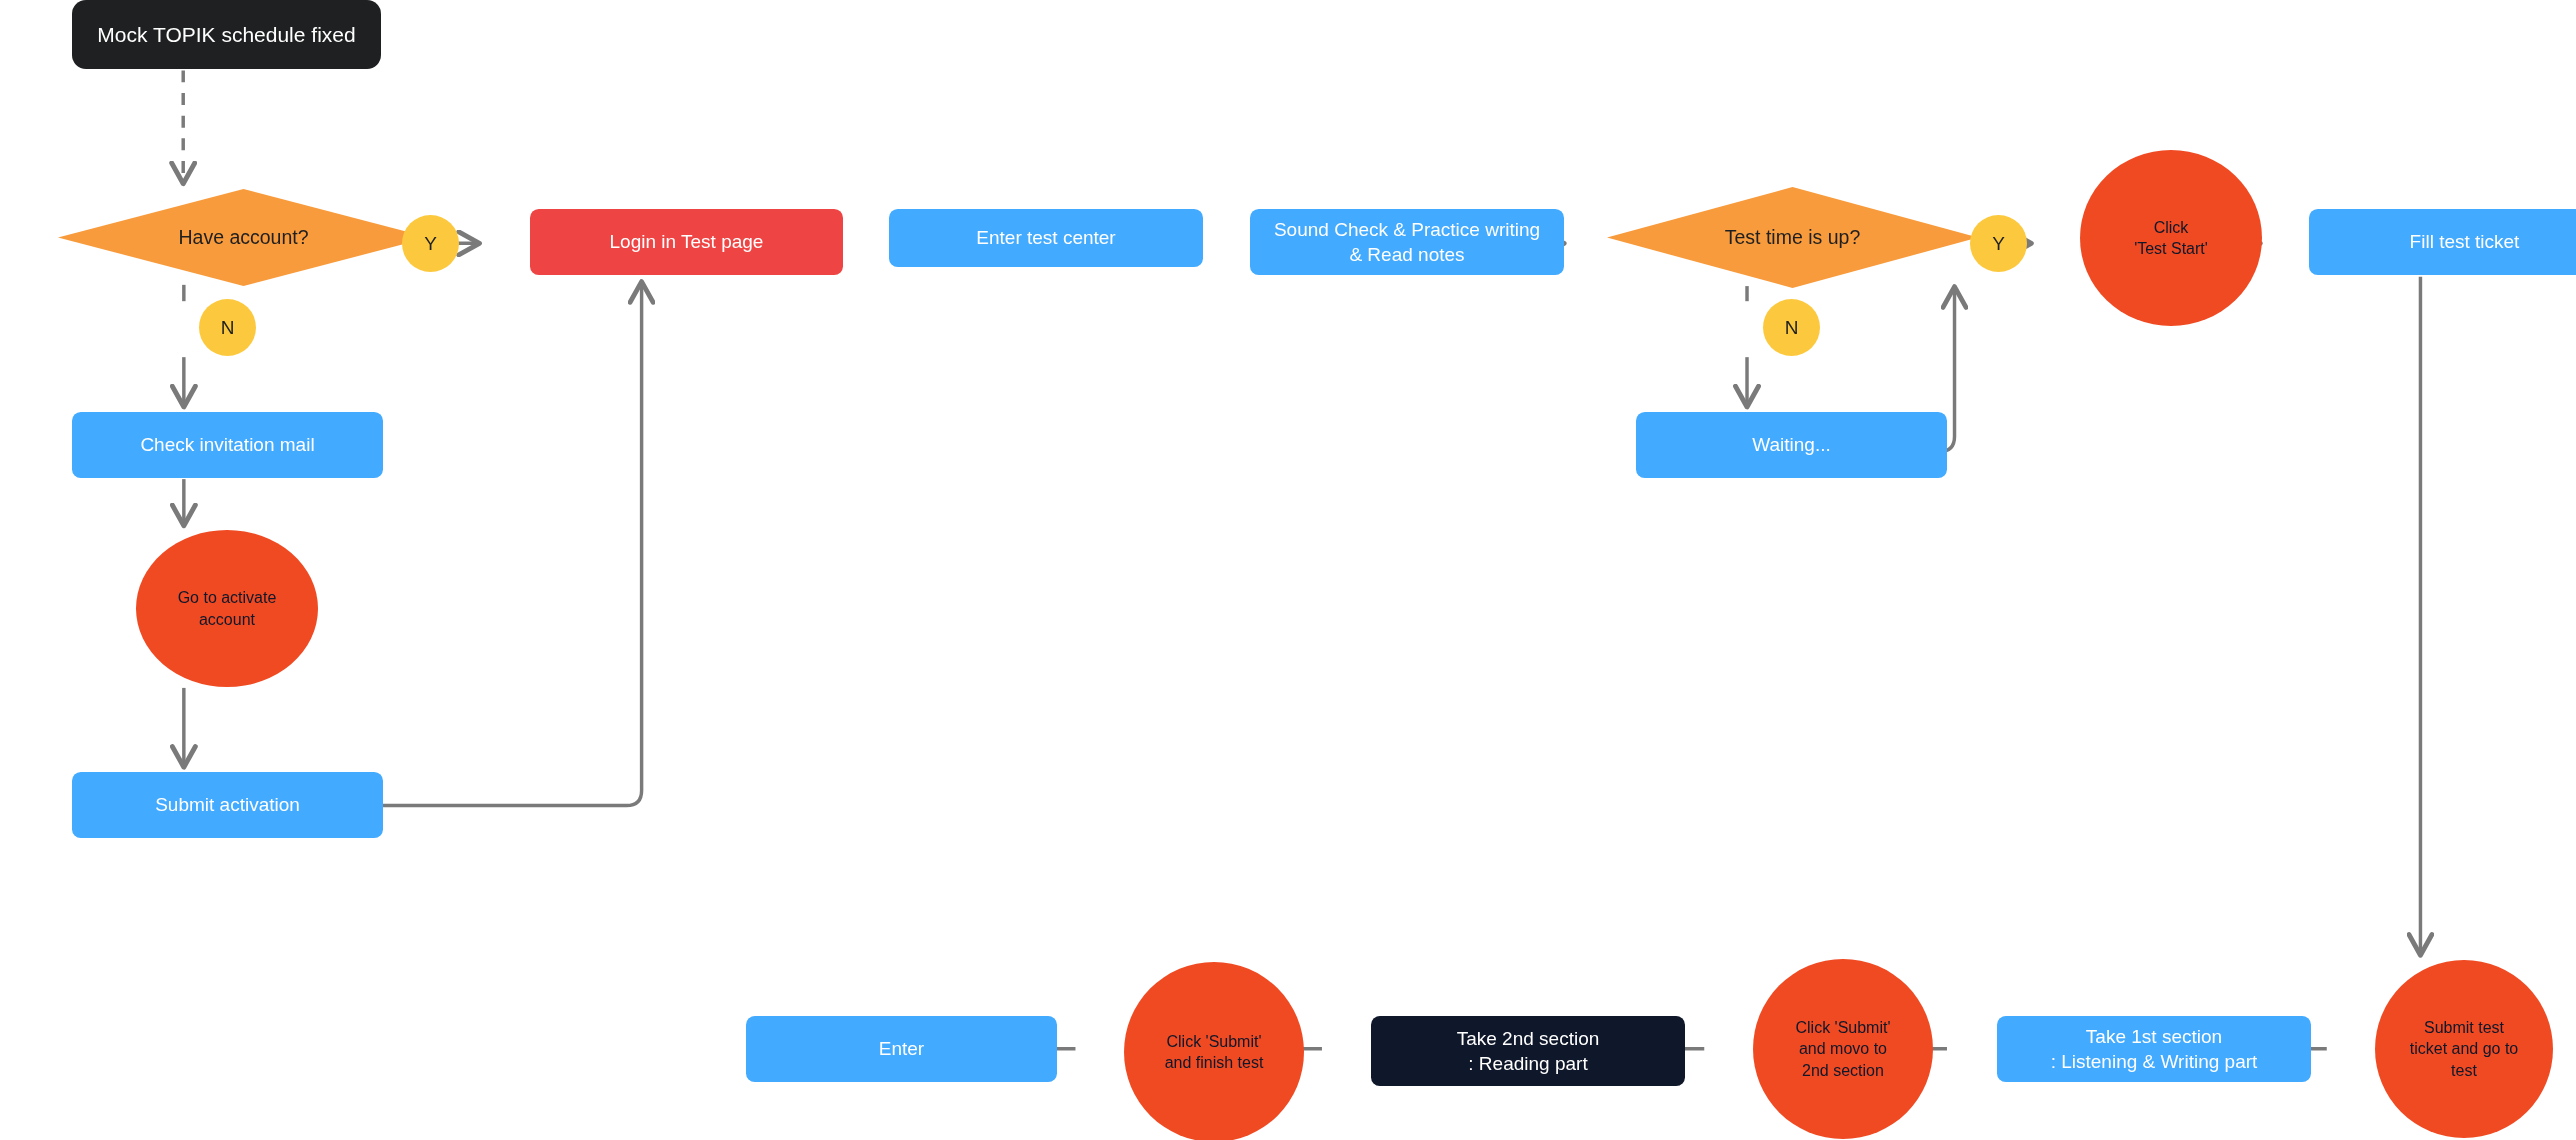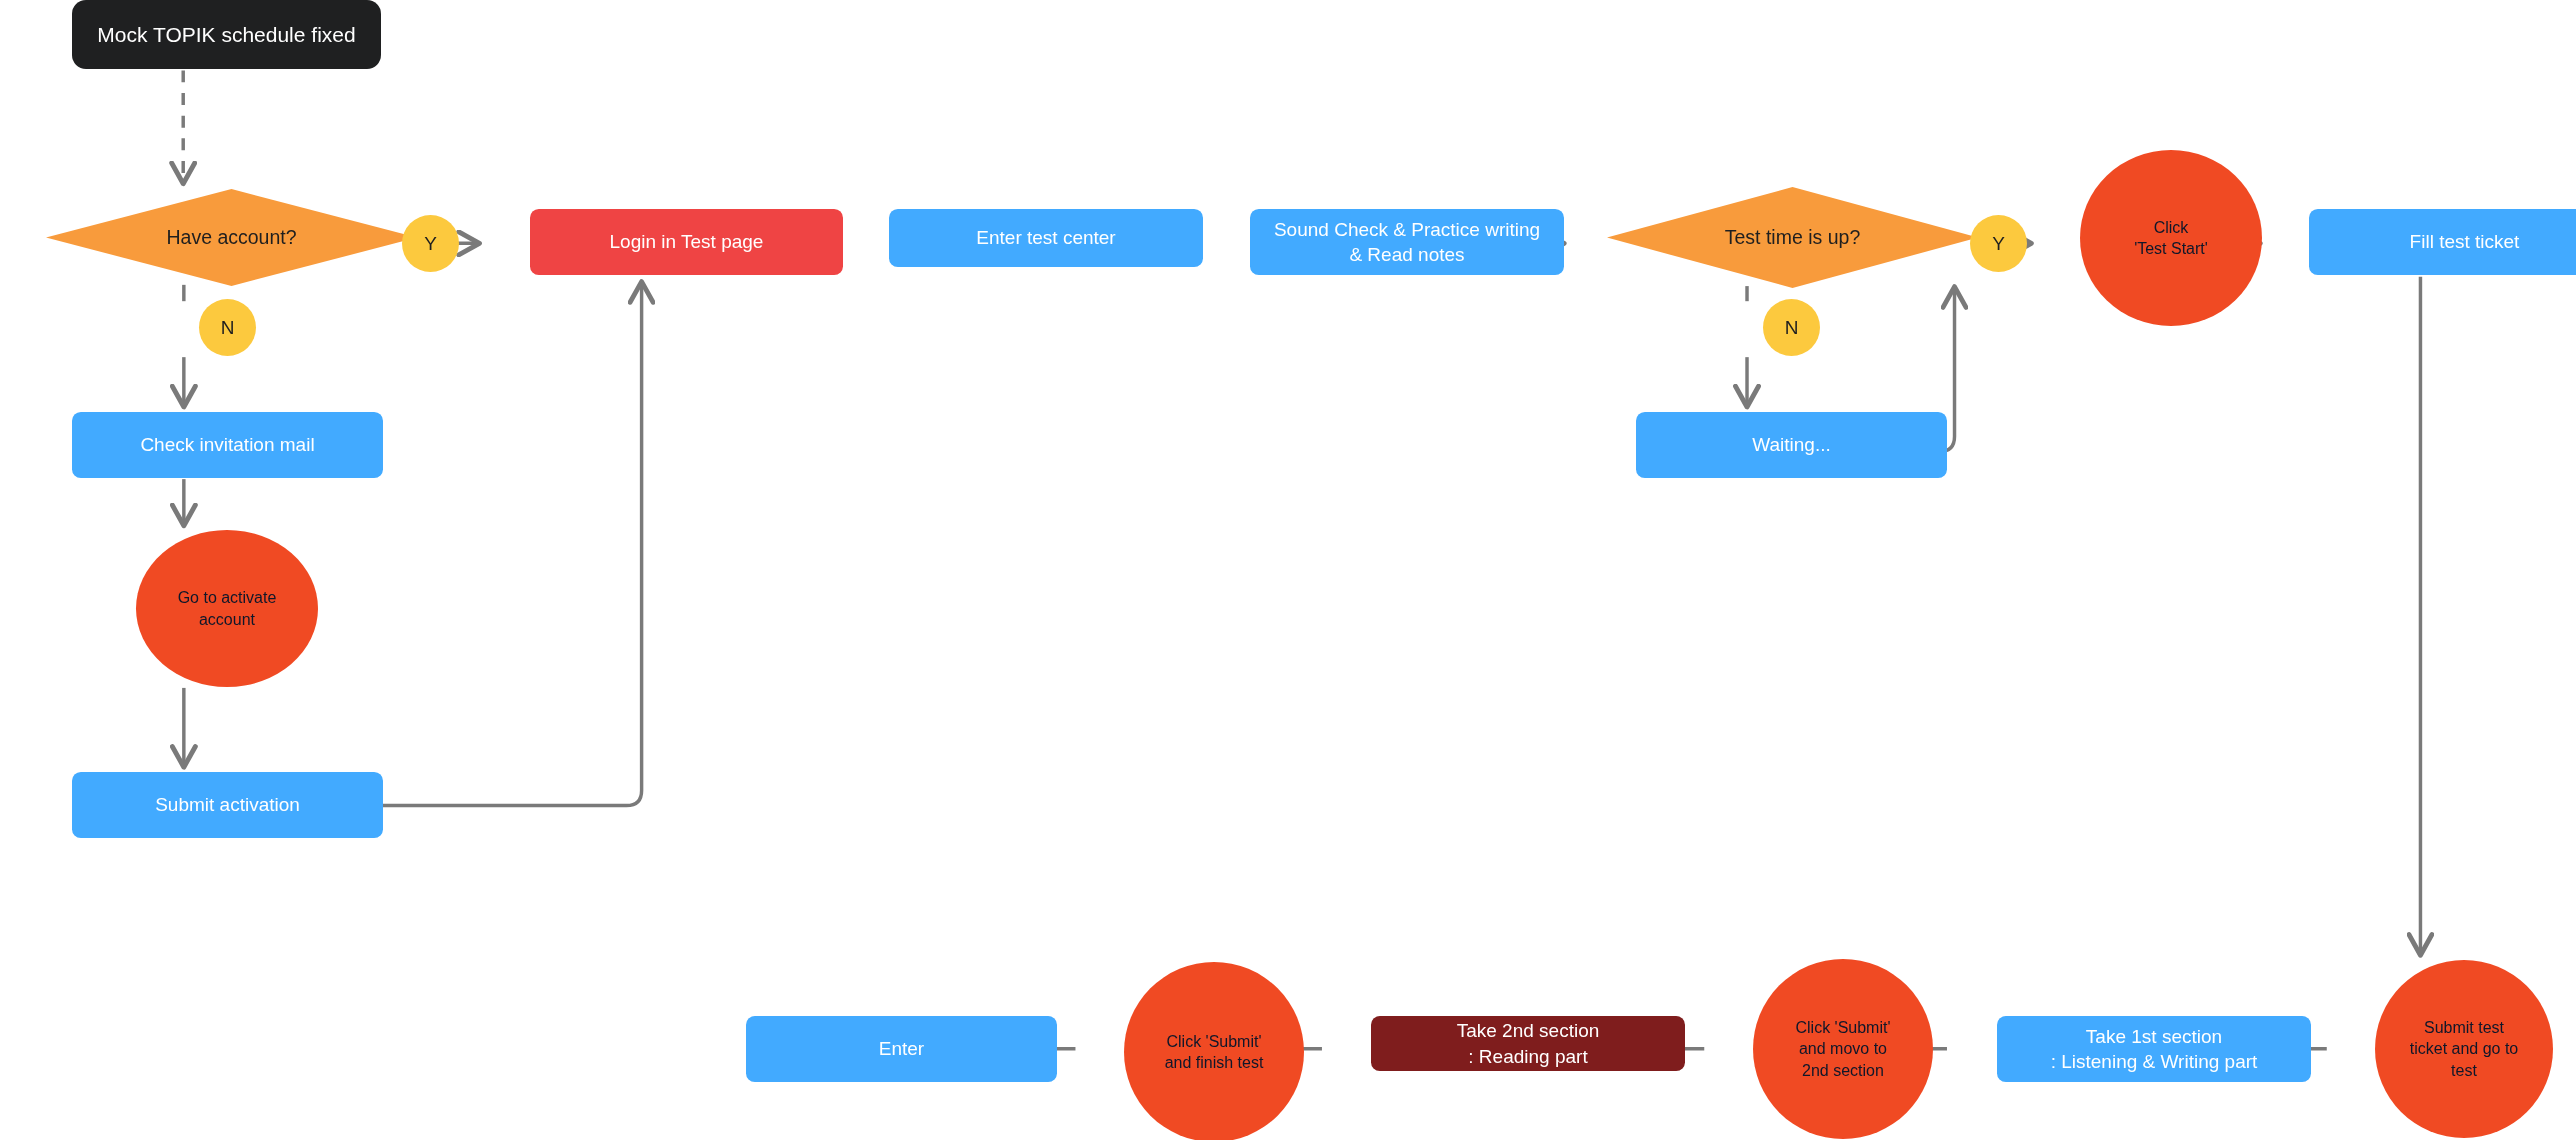--- a/index.html
+++ b/index.html
@@ -132,21 +132,21 @@
       <path d="M 2102 1668 L 2014 1668" marker-end="url(#arw)"></path>
 
       <path d="M 1710 1668 L 1626 1668" marker-end="url(#arw)"></path>
     </g>
   </svg>
 
   <div class="node terminator" style="left: 28px; top: 0px; width: 309px; height: 69px; background: rgb(31, 32, 33);">
     <span>Mock TOPIK schedule fixed</span>
   </div>
 
-  <div class="node decision" style="left: 2px; top: 189px; width: 371px; height: 97px; justify-content: center;">
+  <div class="node decision" style="left: 14px; top: 189px; width: 371px; height: 97px; justify-content: center;">
     <svg class="diamond-shape" viewBox="0 0 100 100" preserveAspectRatio="none">
       <polygon points="50,0 100,50 50,100 0,50" fill="#f89b3c"></polygon>
     </svg>
     <span class="dlabel">Have account?</span>
   </div>
 
   <div class="node branch" style="left: 358px; top: 215px; width: 57px; height: 57px; background: rgb(252, 201, 62);">
     <span>Y</span>
   </div>
 
@@ -218,21 +218,21 @@
     <span>Take 1st section
 : Listening &amp; Writing part</span>
   </div>
 
   <div class="node ellipse" style="left: 1709px; top: 959px; width: 180px; height: 180px; background: rgb(240, 74, 35);">
     <span>Click 'Submit'
 and movo to
 2nd section</span>
   </div>
 
-  <div class="node process" style="left: 1327px; top: 1016px; width: 314px; height: 55px; background: #7f1d1d;">
+  <div class="node process" style="left: 1327px; top: 1016px; width: 314px; height: 70px; background: #0f172a;">
     <span>Take 2nd section
 : Reading part</span>
   </div>
 
   <div class="node ellipse" style="left: 1080px; top: 962px; width: 180px; height: 180px; background: rgb(240, 74, 35);">
     <span>Click 'Submit'
 and finish test</span>
   </div>
 
   <div class="node process" style="left: 702px; top: 1016px; width: 311px; height: 66px; background: rgb(66, 170, 255);">

